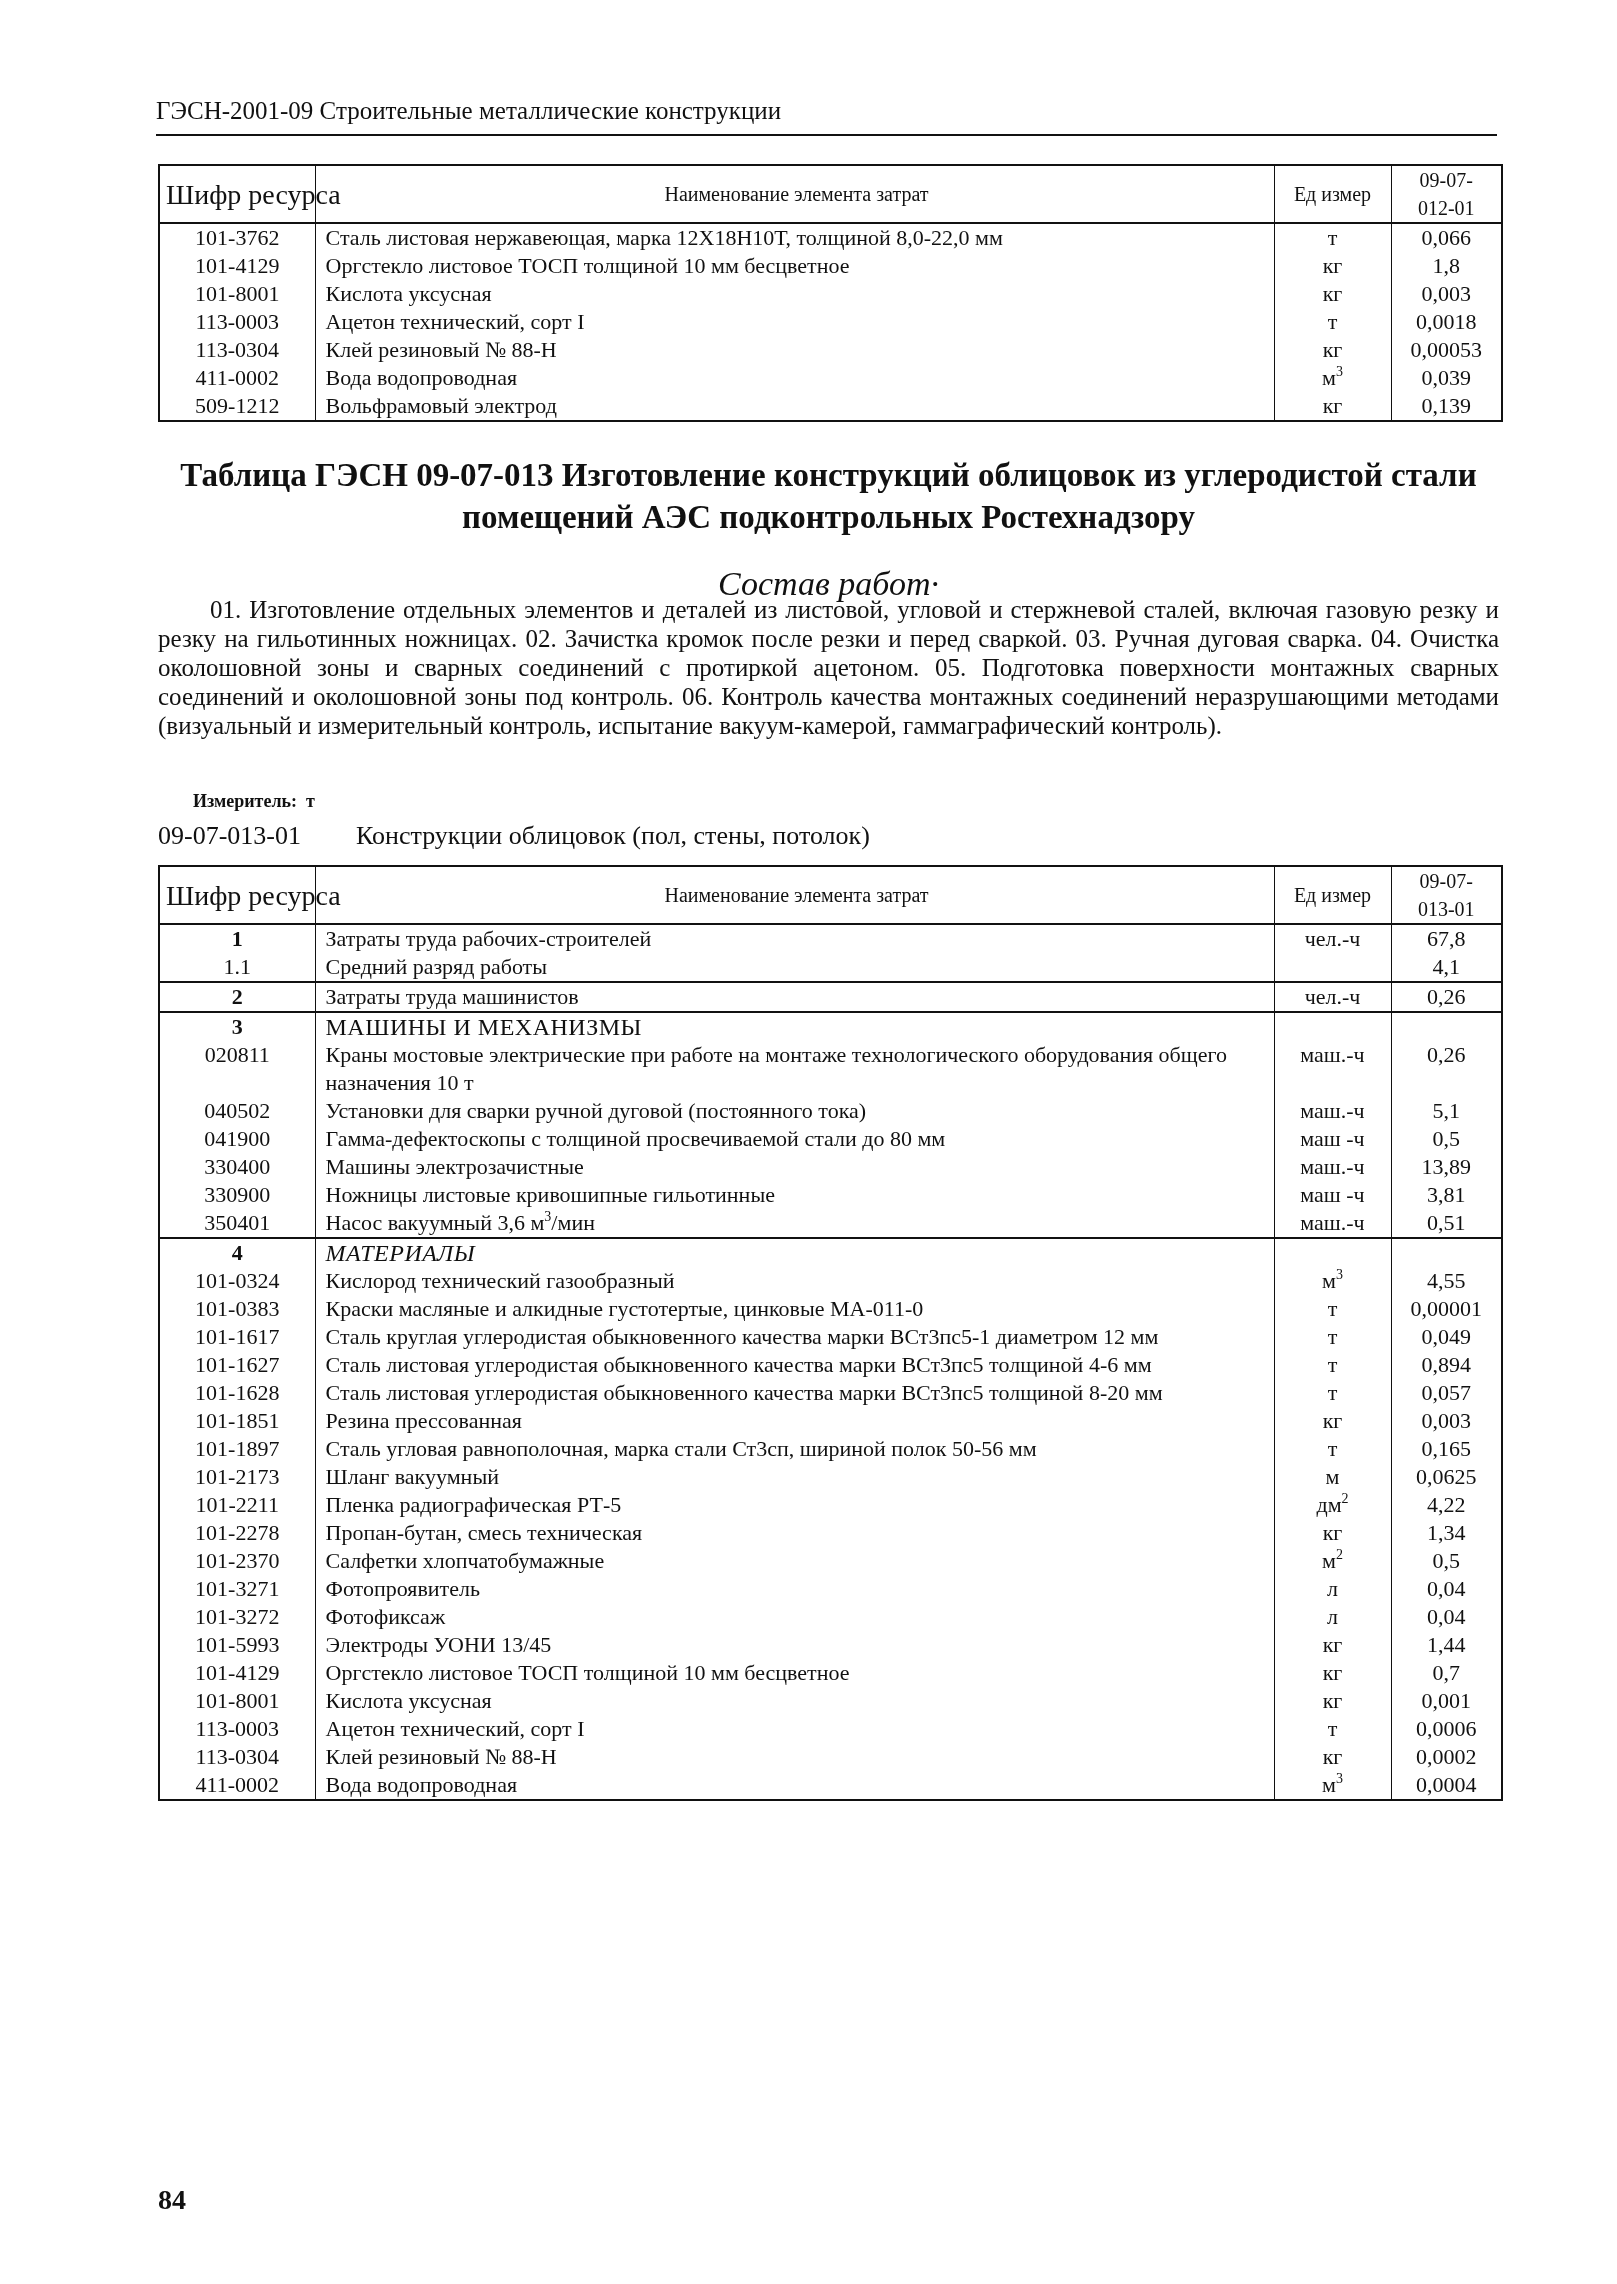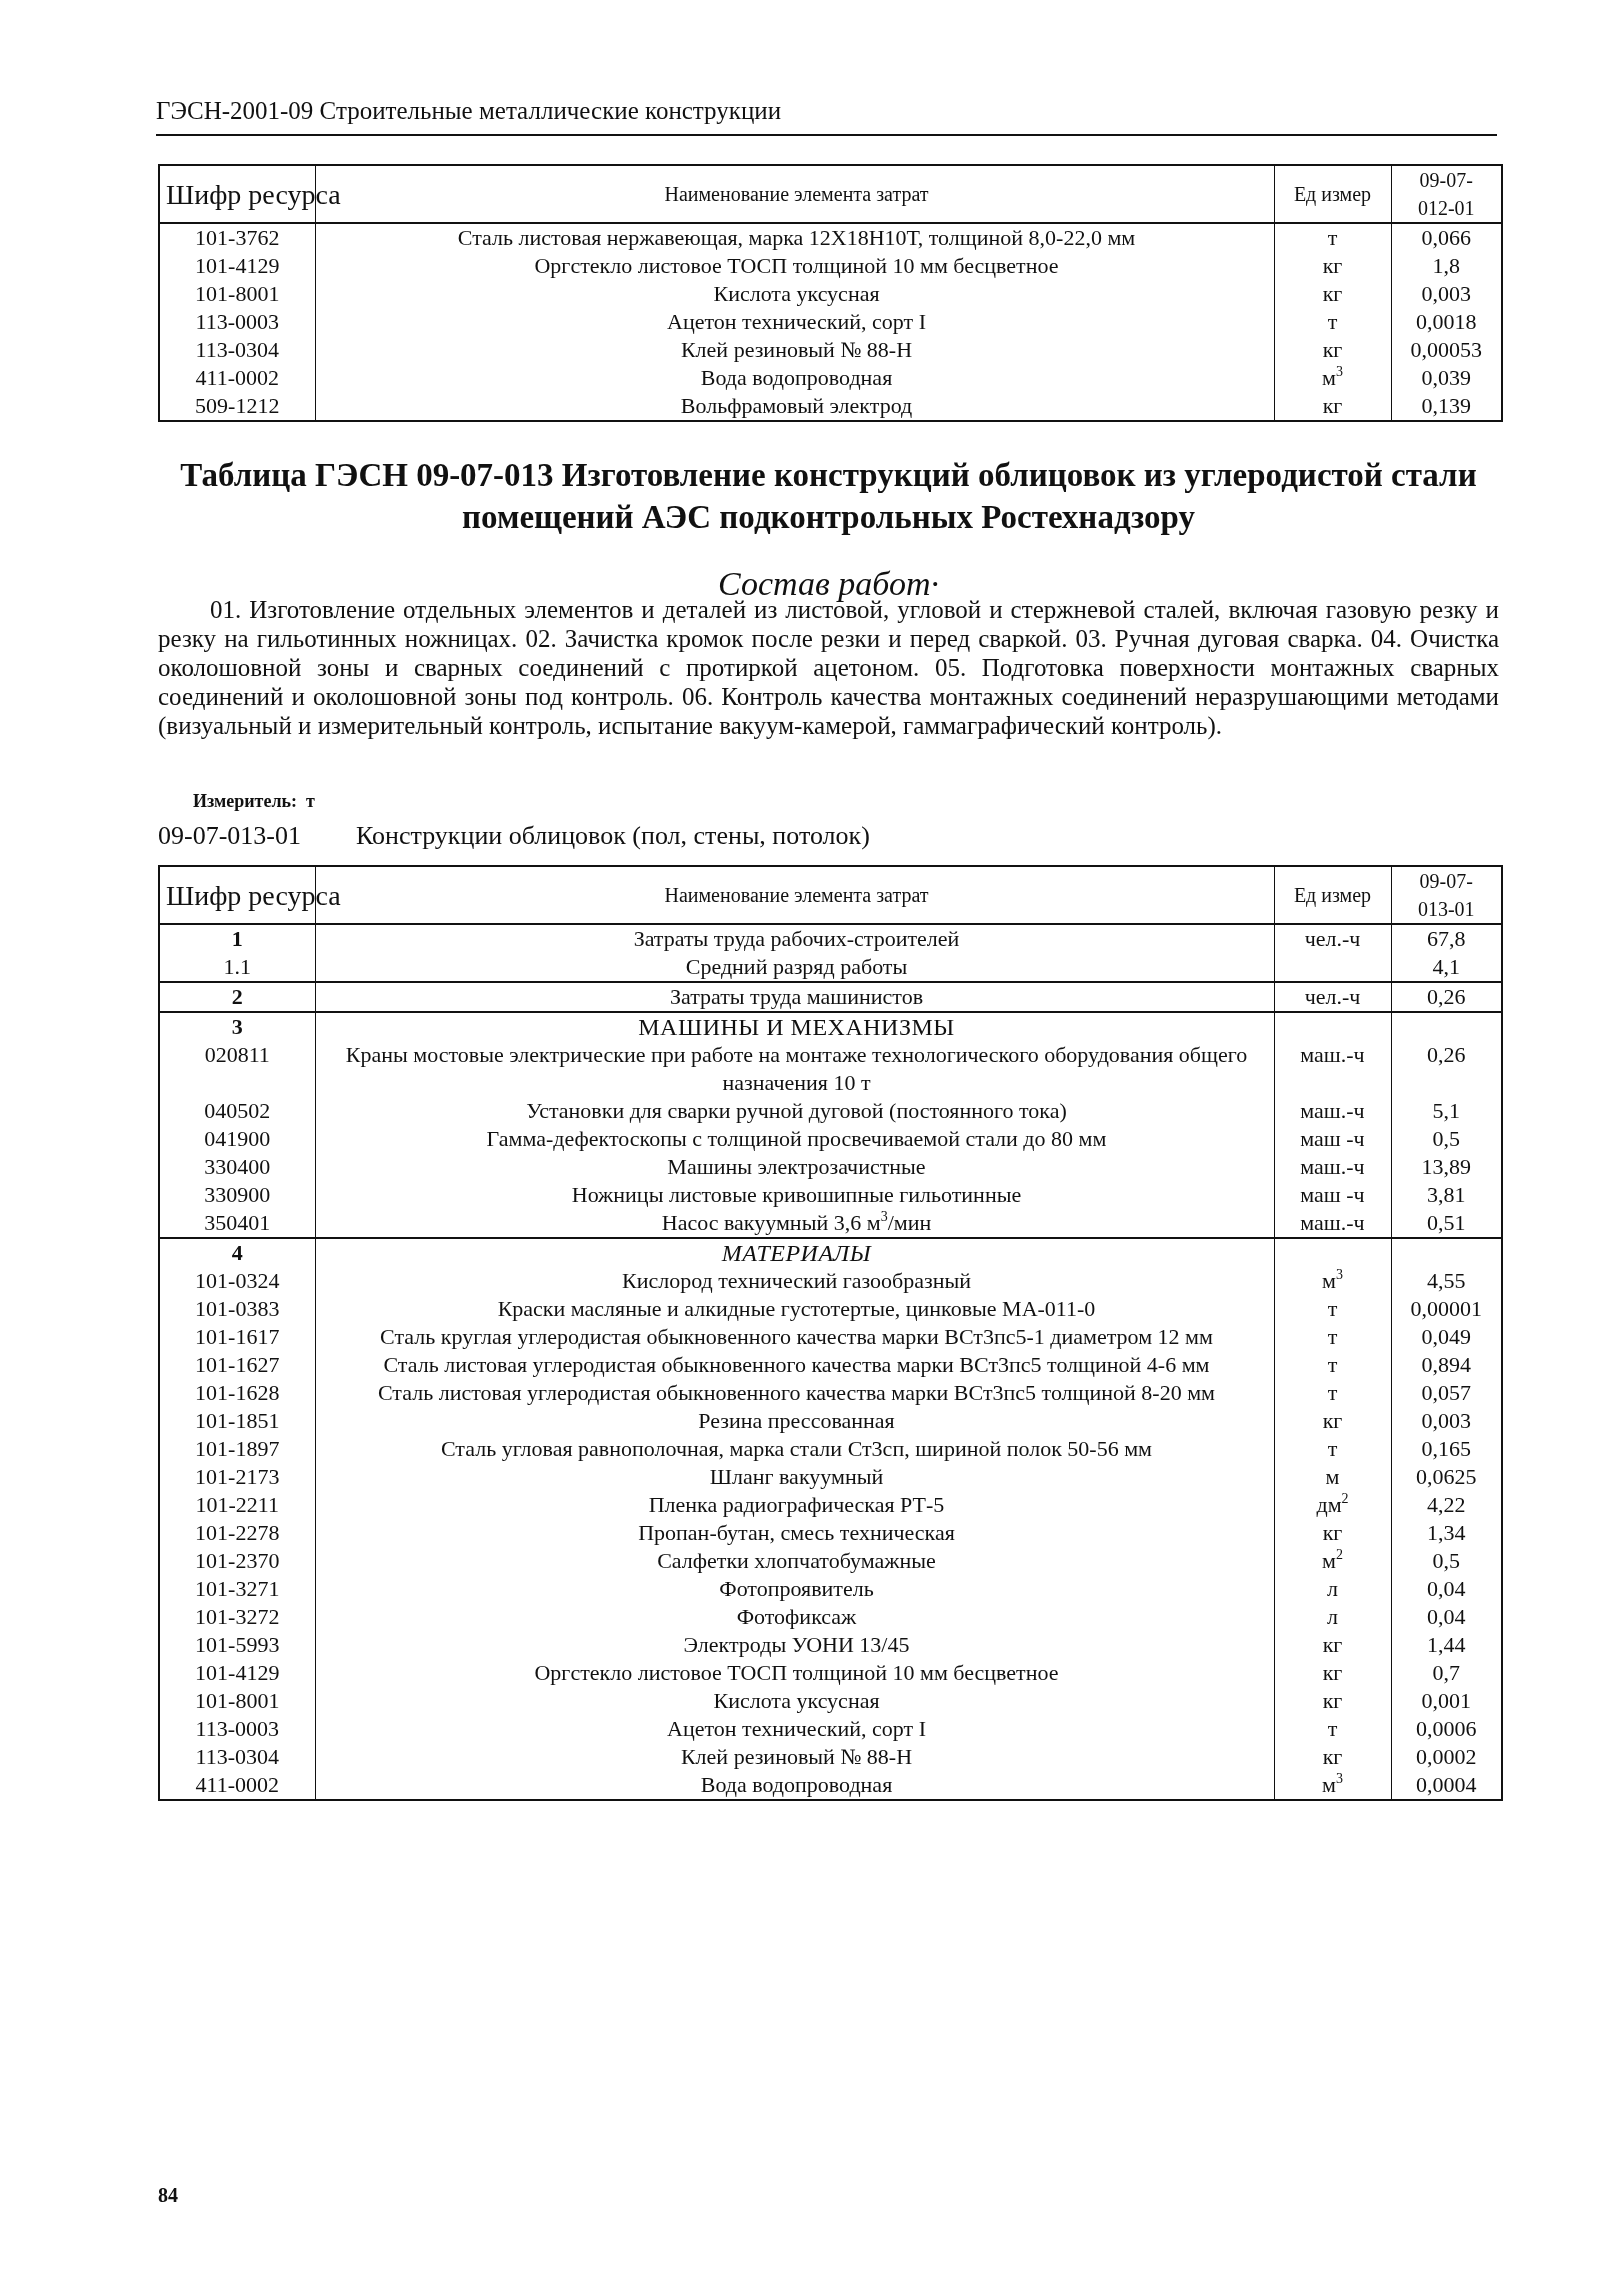--- a/index.html
+++ b/index.html
@@ -6,40 +6,40 @@
   body { width:1617px; height:2284px; position:relative; overflow:hidden;
          font-family:"Liberation Serif", "DejaVu Serif", serif; color:#111; }
   .abs { position:absolute; }
   .running-head { left:156px; top:97px; font-size:25px; letter-spacing:0px; white-space:nowrap; }
   .head-rule { left:156px; top:134px; width:1341px; height:0; border-top:2px solid #111; }
 
   table.norm { position:absolute; border-collapse:collapse; table-layout:fixed; font-size:22px; line-height:28px; }
   table.norm td, table.norm th { padding:0 6px; vertical-align:top; font-weight:normal; }
   table.norm { border:2.5px solid #111; }
   .c-code { border-right:1.5px solid #111; text-align:center; white-space:nowrap; }
-  .c-name { border-right:1.5px solid #111; text-align:center; padding-left:10px !important; }
+  .c-name { border-right:1.5px solid #111; text-align:left; padding-left:10px !important; }
   .c-unit { border-right:1.5px solid #111; text-align:center; white-space:nowrap; }
   .c-val  { text-align:center; white-space:nowrap; }
   tr.hdr th { border-bottom:2.5px solid #111; vertical-align:middle; font-size:20px; line-height:29px; }
   tr.hdr th.c-code { font-size:28px; }
   tr.hdr th.c-val { line-height:28px; }
   tr.group-end td { border-bottom:2px solid #111; }
   .bold { font-weight:bold !important; }
   .sect-title { font-weight:bold; font-size:24px; letter-spacing:0.5px; }
   .sect-italic { font-style:italic; }
   sup { font-size:14px; line-height:0; vertical-align:9px; }
 
   .table-title { left:158px; width:1341px; text-align:center; font-weight:bold; font-size:33px; line-height:43px; }
   .work-label { left:158px; width:1341px; text-align:center; font-style:italic; font-size:34px; top:565px; }
   .work-text { left:158px; width:1341px; top:595px; font-size:25px; line-height:29px; text-align:justify; text-indent:52px; }
   .meter { left:193px; top:791px; font-size:18px; }
   .meter b { font-weight:bold; }
   .code-line { left:158px; top:821px; font-size:26px; white-space:nowrap; }
   .code-line .code { display:inline-block; width:198px; }
-  .page-num { left:158px; top:2184px; font-size:20px; font-weight:bold; }
+  .page-num { left:158px; top:2184px; font-size:28px; font-weight:bold; }
 </style>
 </head>
 <body>
 
 <div class="abs running-head">ГЭСН-2001-09 Строительные металлические конструкции</div>
 <div class="abs head-rule"></div>
 
 <table class="norm" id="table1" style="left:158px; top:164px; width:1341px;">
   <colgroup>
       <col style="width:156px">

